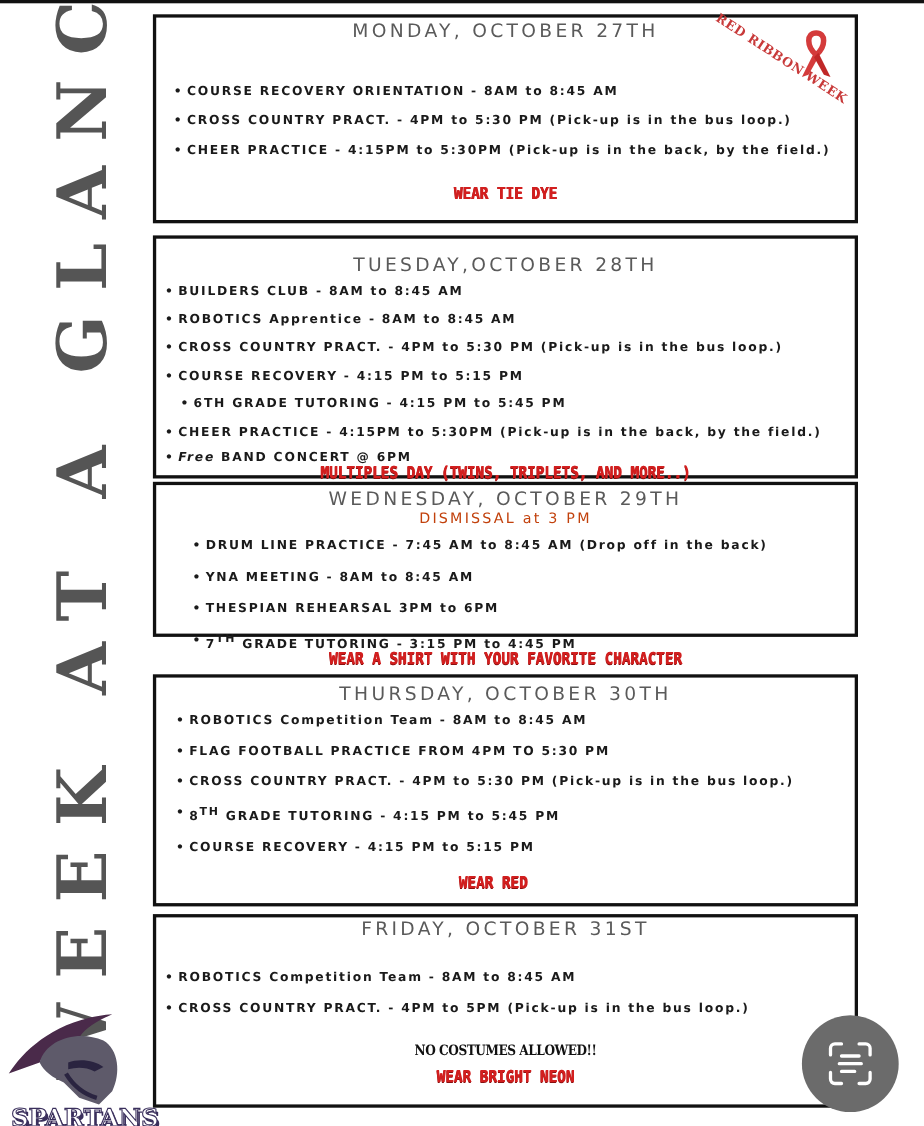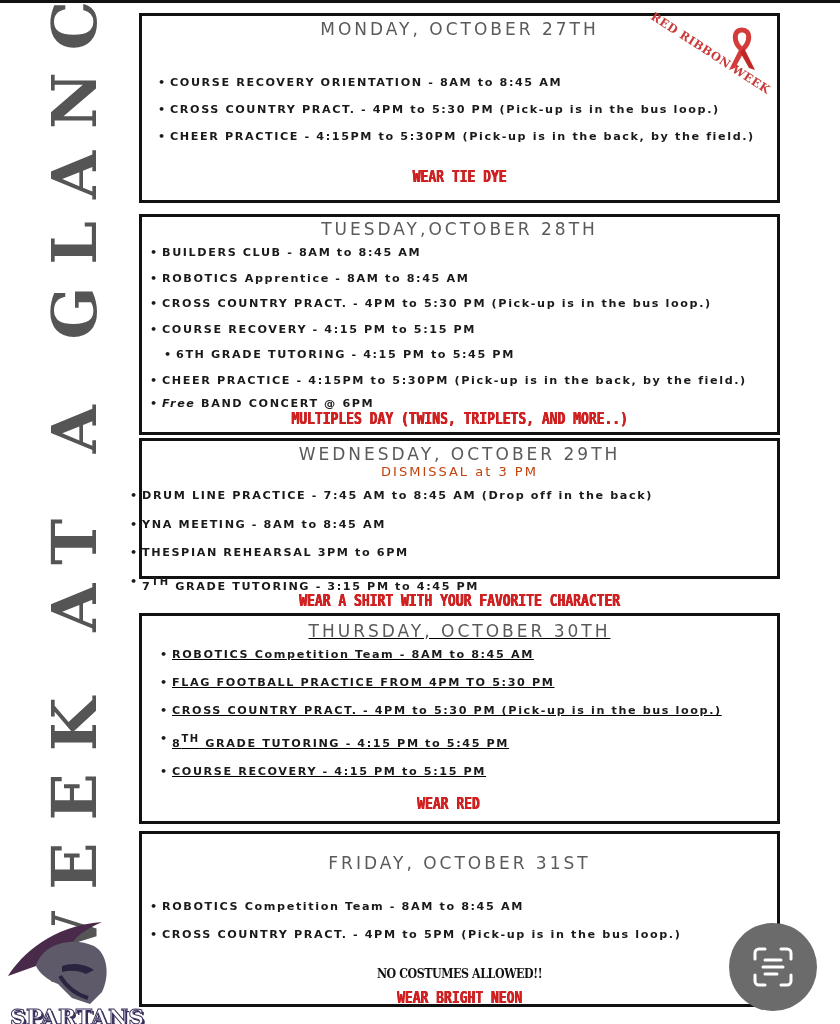--- a/index.html
+++ b/index.html
@@ -132,59 +132,59 @@
   <div class="day-title" style="margin-top:3px;">MONDAY, OCTOBER 27TH</div>
   <ul class="items" style="padding-left:28px;margin-top:37px;">
     <li style="margin-bottom:14px;">COURSE RECOVERY ORIENTATION - 8AM to 8:45 AM</li>
     <li style="margin-bottom:14px;">CROSS COUNTRY PRACT. - 4PM to 5:30 PM (Pick-up is in the bus loop.)</li>
     <li>CHEER PRACTICE - 4:15PM to 5:30PM (Pick-up is in the back, by the field.)</li>
   </ul>
   <div class="theme" style="margin-top:26px;">WEAR TIE DYE</div>
 </div>
 
 <div class="day-box" style="top:214px;height:221px;">
-  <div class="day-title" style="margin-top:2px;">TUESDAY,OCTOBER 28TH</div>
+  <div class="day-title" style="margin-top:14px;">TUESDAY,OCTOBER 28TH</div>
   <ul class="items" style="padding-left:20px;margin-top:1px;">
     <li style="line-height:25.5px;">BUILDERS CLUB - 8AM to 8:45 AM</li>
     <li style="line-height:25.5px;">ROBOTICS Apprentice - 8AM to 8:45 AM</li>
     <li style="line-height:25.5px;">CROSS COUNTRY PRACT. - 4PM to 5:30 PM (Pick-up is in the bus loop.)</li>
     <li style="line-height:25.5px;">COURSE RECOVERY - 4:15 PM to 5:15 PM</li>
     <li style="line-height:25.5px;margin-left:14px;">6TH GRADE TUTORING - 4:15 PM to 5:45 PM</li>
     <li style="line-height:25.5px;">CHEER PRACTICE - 4:15PM to 5:30PM (Pick-up is in the back, by the field.)</li>
     <li style="line-height:22px;"><span class="it">Free</span><span> BAND CONCERT @ 6PM</span></li>
   </ul>
   <div class="theme" style="margin-top:-4px;">MULTIPLES DAY (TWINS, TRIPLETS, AND MORE..)</div>
 </div>
 
 <div class="day-box" style="top:438px;height:141px;">
   <div class="day-title" style="margin-top:3px;">WEDNESDAY, OCTOBER 29TH</div>
   <div class="day-sub">DISMISSAL at 3 PM</div>
-  <ul class="items" style="margin-top:2px;">
+  <ul class="items" style="margin-top:2px;margin-left:45px;">
     <li style="line-height:28.5px;">DRUM LINE PRACTICE - 7:45 AM to 8:45 AM (Drop off in the back)</li>
     <li style="line-height:28.5px;">YNA MEETING - 8AM to 8:45 AM</li>
     <li style="line-height:28.5px;"> THESPIAN REHEARSAL 3PM to 6PM</li>
     <li style="line-height:28.5px;"><span>7</span><span class="sup">TH</span><span> GRADE TUTORING - 3:15 PM to 4:45 PM</span></li>
   </ul>
   <div class="theme" style="margin-top:-8px;">WEAR A SHIRT WITH YOUR FAVORITE CHARACTER</div>
 </div>
 
-<div class="day-box" style="top:613px;height:211px;text-decoration:underline;">
+<div class="day-box" style="top:613px;height:211px;">
   <div class="day-title" style="margin-top:5px;">THURSDAY, OCTOBER 30TH</div>
   <ul class="items" style="padding-left:30px;margin-top:0px;">
     <li style="line-height:28px;">ROBOTICS Competition Team - 8AM to 8:45 AM</li>
     <li style="line-height:28px;">FLAG FOOTBALL PRACTICE FROM 4PM TO 5:30 PM</li>
     <li style="line-height:28px;">CROSS COUNTRY PRACT. - 4PM to 5:30 PM (Pick-up is in the bus loop.)</li>
     <li style="line-height:28px;"><span>8</span><span class="sup">TH</span><span> GRADE TUTORING - 4:15 PM to 5:45 PM</span></li>
     <li style="line-height:28px;">COURSE RECOVERY - 4:15 PM to 5:15 PM</li>
   </ul>
   <div class="theme" style="position:absolute;left:275px;top:180px;">WEAR RED</div>
 </div>
 
 <div class="day-box" style="top:831px;height:176px;">
-  <div class="day-title" style="margin-top:19px;">FRIDAY, OCTOBER 31ST</div>
+  <div class="day-title" style="margin-top:1px;">FRIDAY, OCTOBER 31ST</div>
   <ul class="items" style="padding-left:20px;margin-top:20px;">
     <li style="line-height:28px;">ROBOTICS Competition Team - 8AM to 8:45 AM</li>
     <li style="line-height:28px;">CROSS COUNTRY PRACT. - 4PM to 5PM (Pick-up is in the bus loop.)</li>
   </ul>
   <div class="black-note" style="margin-top:17px;">NO COSTUMES ALLOWED!!</div>
   <div class="theme" style="margin-top:9px;">WEAR BRIGHT NEON</div>
 </div>
 
 <div class="logo">
   <svg width="138" height="100" viewBox="0 0 138 100" style="position:absolute;left:0;top:0;">

